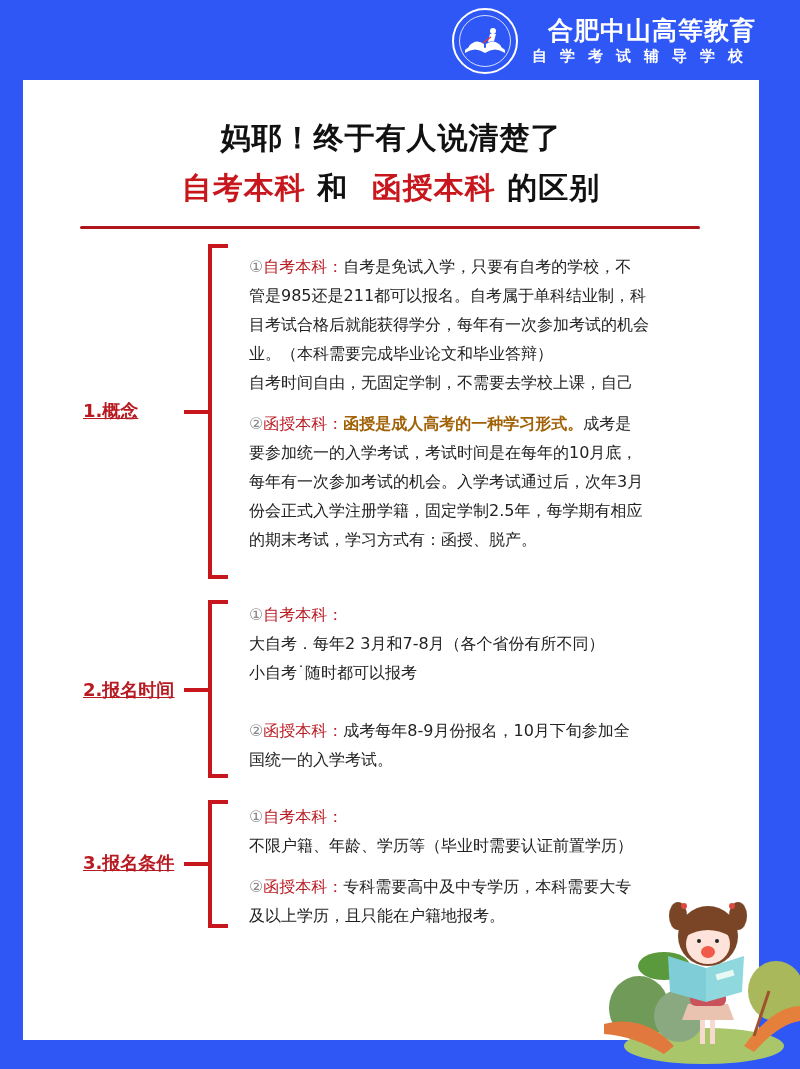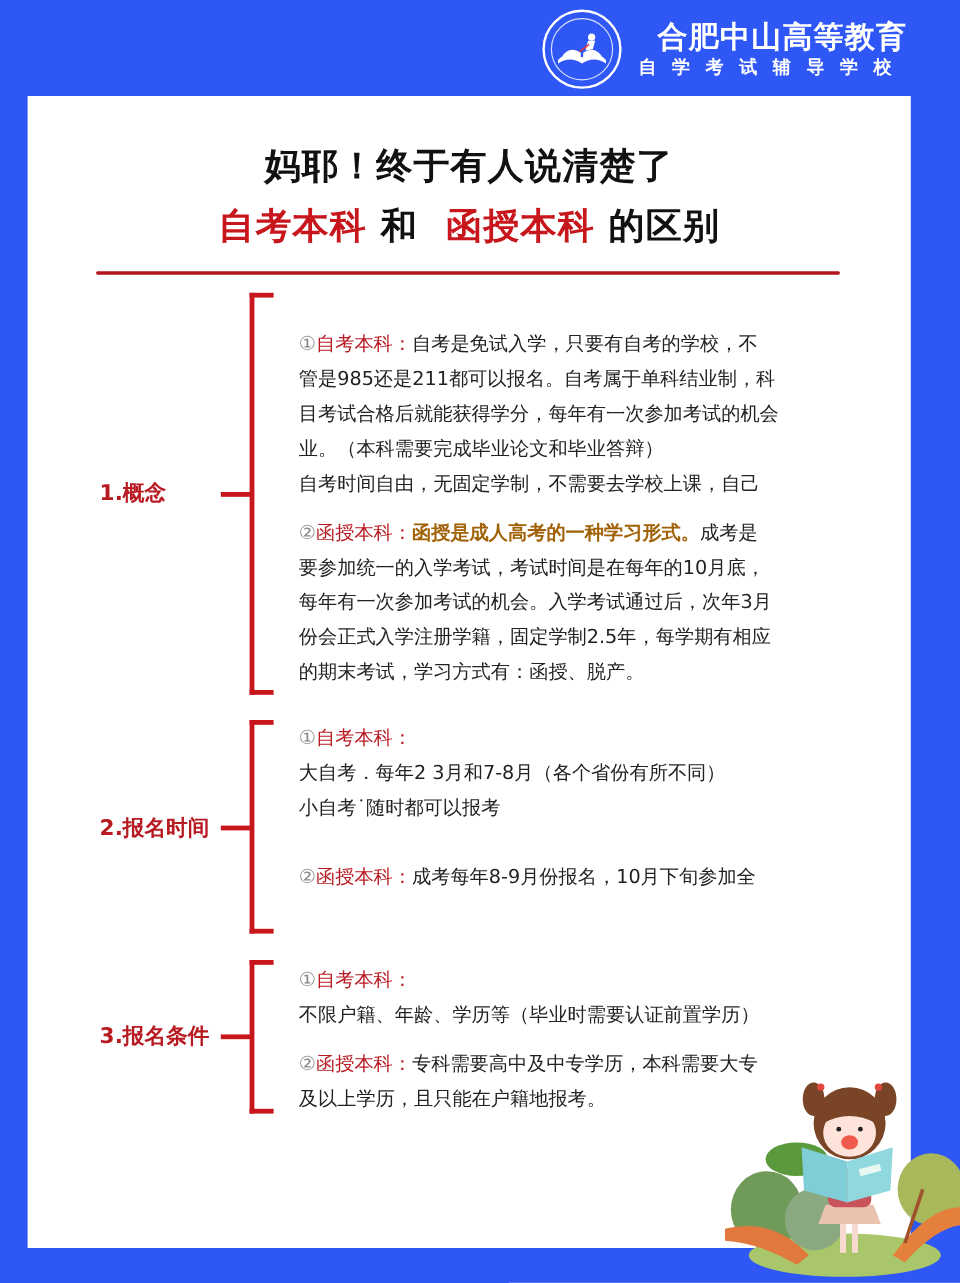--- a/index.html
+++ b/index.html
@@ -52,20 +52,21 @@
     .title-2 .gap { display: inline-block; width: 12px; }
     .divider {
       position: absolute; left: 57px; top: 146px; width: 620px; height: 3px;
       background: #b0141c; border-radius: 2px;
     }
     
     .section { position: absolute; left: 0; width: 100%; }
     .sec-label {
       position: absolute; color: #b81a22; font-size: 18px; font-weight: bold;
       white-space: nowrap;
+      text-decoration: underline;
     }
     .bracket {
       position: absolute; border: 4px solid #c8161d; border-right: none;
       width: 20px;
     }
     .tick {
       position: absolute; height: 4px; background: #c8161d; width: 26px;
     }
     .content {
       position: absolute; left: 226px; width: 460px;
@@ -109,21 +110,21 @@
     <span>和</span><span class="gap"></span>
     <span class="red">函授本科</span>
     <span>的区别</span>
   </div>
   <div class="divider"></div>
 
   <div class="section">
     <div class="sec-label" style="left:60px; top:319px;">1.概念</div>
     <div class="tick" style="left:161px; top:330px;"></div>
     <div class="bracket" style="left:185px; top:164px; height:335px;"></div>
-    <div class="content" style="top:172px;margin-top:20px;">
+    <div class="content" style="top:172px;">
       <p>
         <span class="num">①</span><span class="sub-red">自考本科：</span><span>自考是免试入学，只要有自考的学校，不</span>
       </p>
       <p>管是985还是211都可以报名。自考属于单科结业制，科</p>
       <p>目考试合格后就能获得学分，每年有一次参加考试的机会</p>
       <p>业。（本科需要完成毕业论文和毕业答辩）</p>
       <p>自考时间自由，无固定学制，不需要去学校上课，自己</p>
       <div class="spacer"></div>
       <p>
         <span class="num">②</span><span class="sub-red">函授本科：</span><span class="bold">函授是成人高考的一种学习形式。</span><span>成考是</span>
@@ -142,20 +143,21 @@
     <div class="content" style="top:520px;">
       <p>
         <span class="num">①</span><span class="sub-red">自考本科：</span>
       </p>
       <p>大自考．每年2 3月和7-8月（各个省份有所不同）</p>
       <p>小自考˙随时都可以报考</p>
       <div class="spacer-lg"></div>
       <p>
         <span class="num">②</span><span class="sub-red">函授本科：</span><span>成考每年8-9月份报名，10月下旬参加全</span>
       </p>
+      <p>国统一的入学考试。</p>
     </div>
   </div>
 
   <div class="section">
     <div class="sec-label" style="left:60px; top:771px;">3.报名条件</div>
     <div class="tick" style="left:161px; top:782px;"></div>
     <div class="bracket" style="left:185px; top:720px; height:128px;"></div>
     <div class="content" style="top:722px;">
       <p>
         <span class="num">①</span><span class="sub-red">自考本科：</span>

